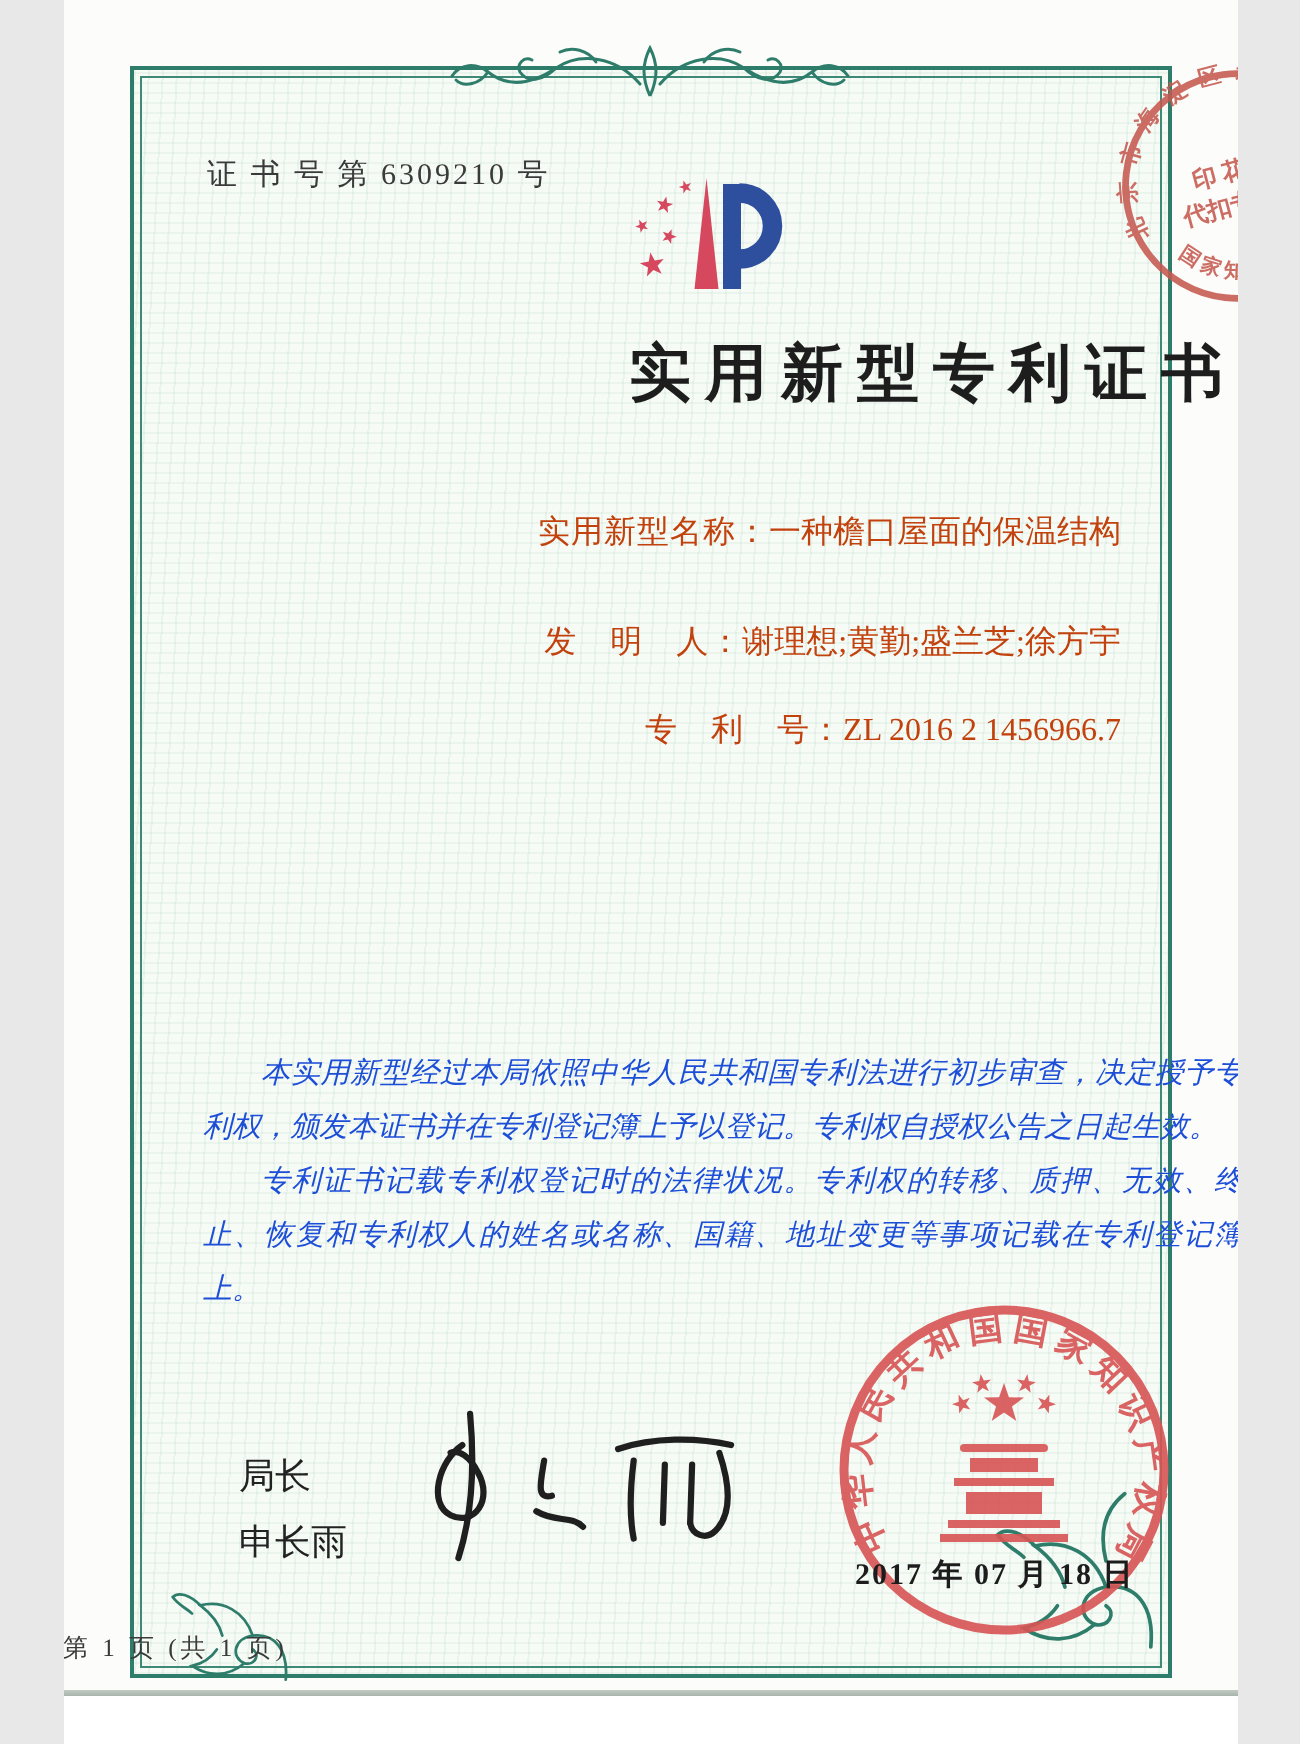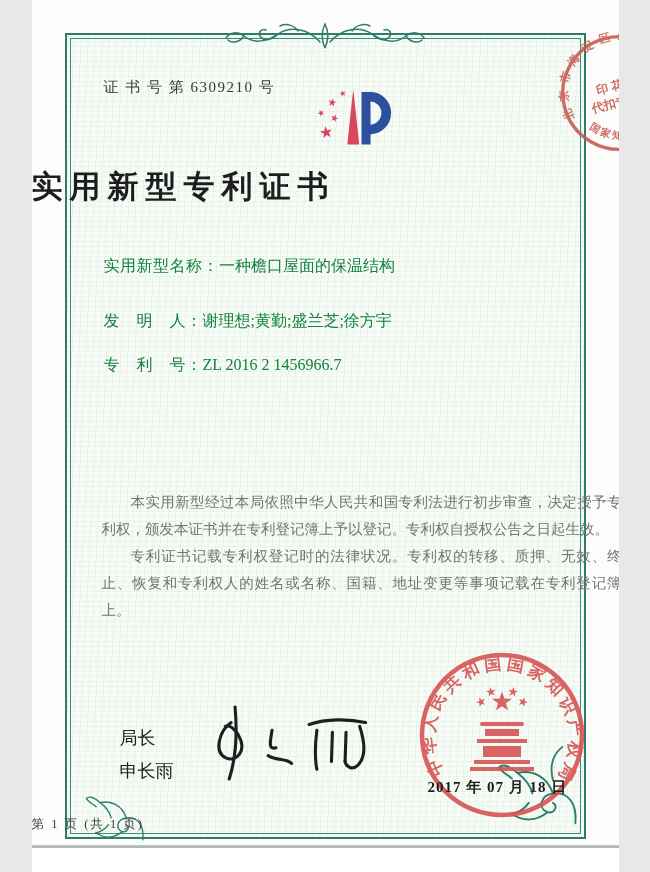--- a/index.html
+++ b/index.html
@@ -24,28 +24,29 @@
     position:absolute; left:0; right:0; top:845px; height:3px;
     background:linear-gradient(#aebbb2,#8d9c93); opacity:.75;
   }
   .below-edge { position:absolute; left:0; right:0; top:848px; bottom:0; background:#ffffff; }
 
   .certno {
     position:absolute; left:72px; top:78px; font-size:15px; letter-spacing:1.5px; color:#3a3a3a;
   }
   .logo { position:absolute; left:276px; top:86px; }
   .title {
-    position:absolute; left:0; right:0; top:166px; text-align:left;
+    position:absolute; left:0; right:0; top:166px; text-align:right;
     font-size:31px; font-weight:bold; letter-spacing:7px; color:#1d1d1d;
   }
-  .fieldrow { position:absolute; left:72px; right:58px; font-size:16px; color:#15803d; }
+  .fieldrow { position:absolute; left:72px; right:58px; font-size:16px; color:#c2410c;text-align:right; }
   .fieldrow .lbl { letter-spacing:.5px; }
   .body {
-    position:absolute; left:70px; top:489px; width:520px;
-    font-size:14.5px; line-height:27px; text-align:justify; color:#737373;
+    position:absolute; left:70px; top:524px; width:520px;
+    font-size:14.5px; line-height:27px; text-align:justify; color:#1d4ed8;
+    font-style:italic;
   }
   .body p { margin:0; text-indent:2em; }
   .signer { position:absolute; left:88px; top:722px; font-size:18px; line-height:33px; color:#222;
     font-family:"Liberation Sans", sans-serif; }
   .signature { position:absolute; left:168px; top:700px; }
   .seal { position:absolute; left:385px; top:650px; opacity:.9; }
   .seal-date {
     position:absolute; left:396px; top:778px; width:180px; font-size:15px; font-weight:600;
     letter-spacing:1px; color:#1c1c1c; z-index:5;
   }

